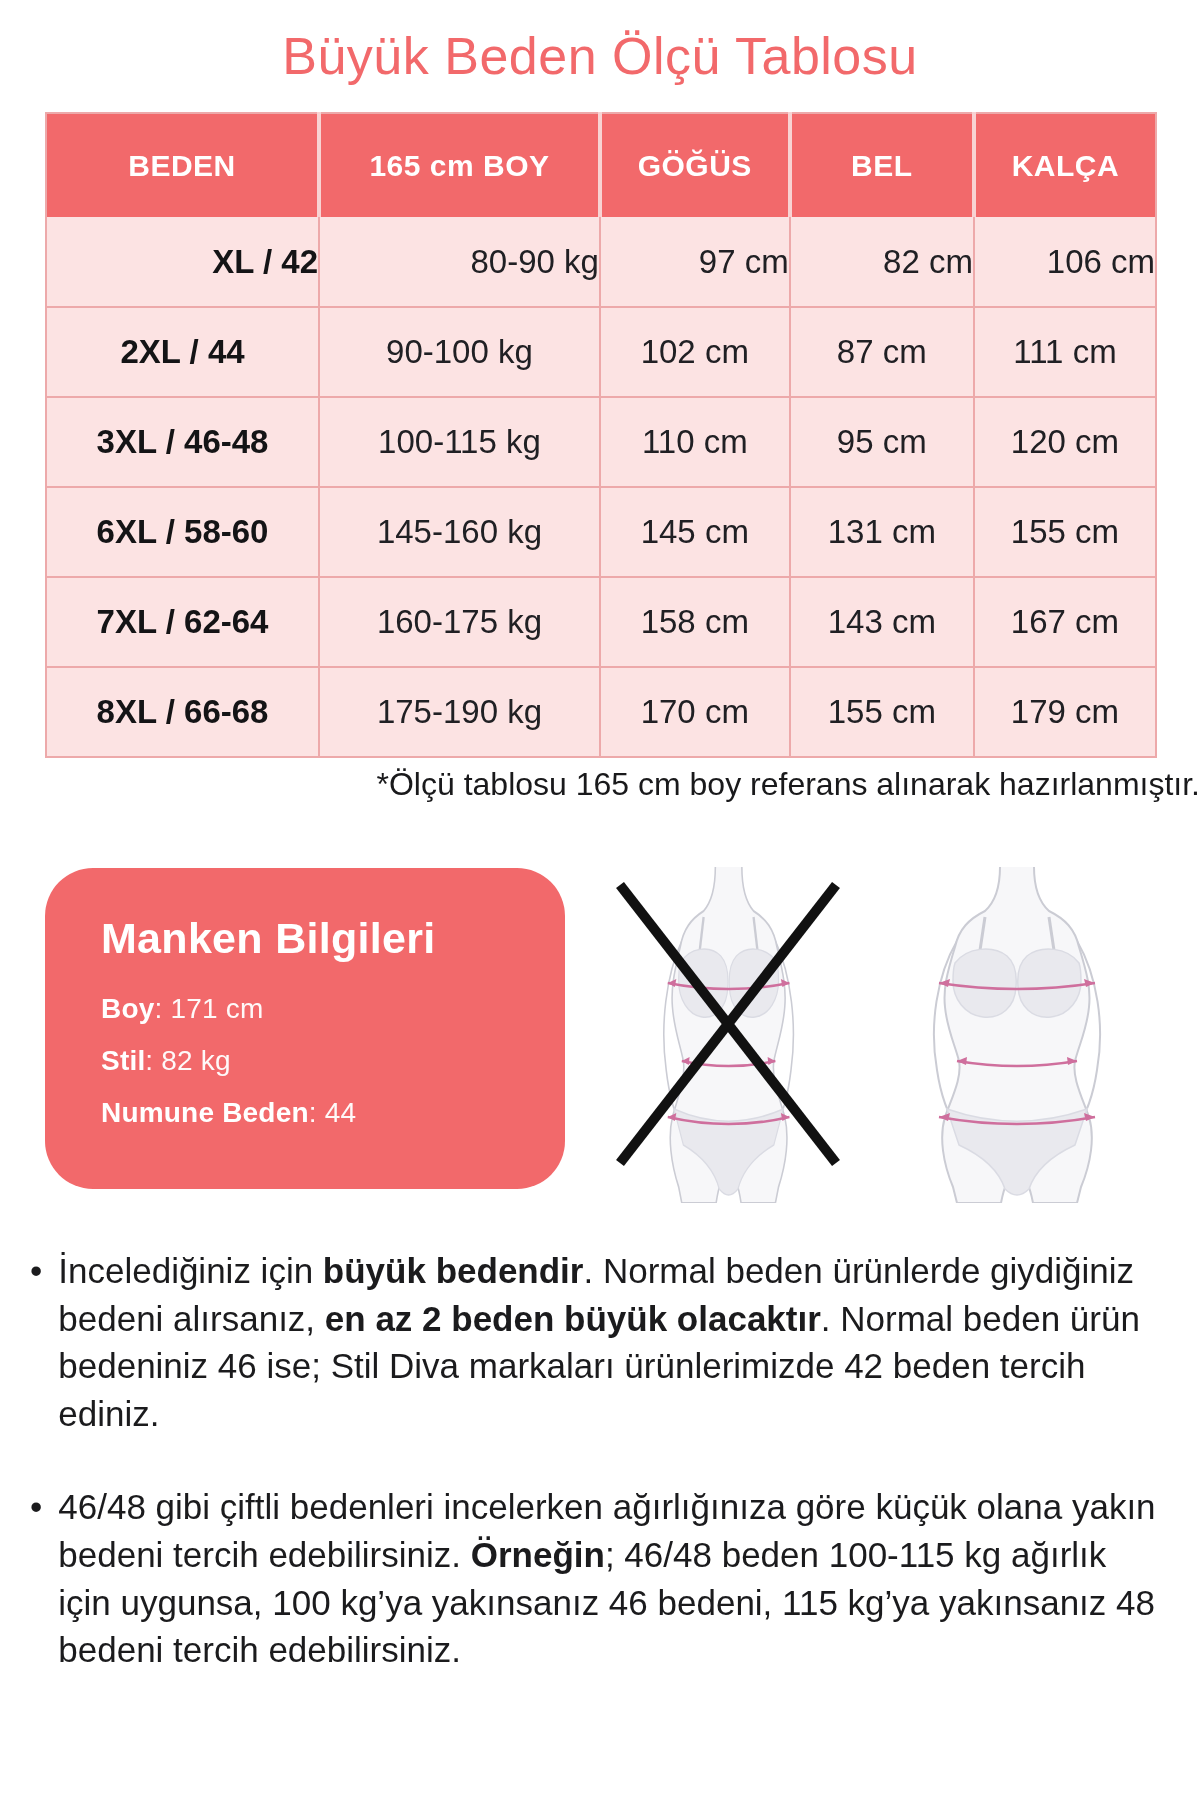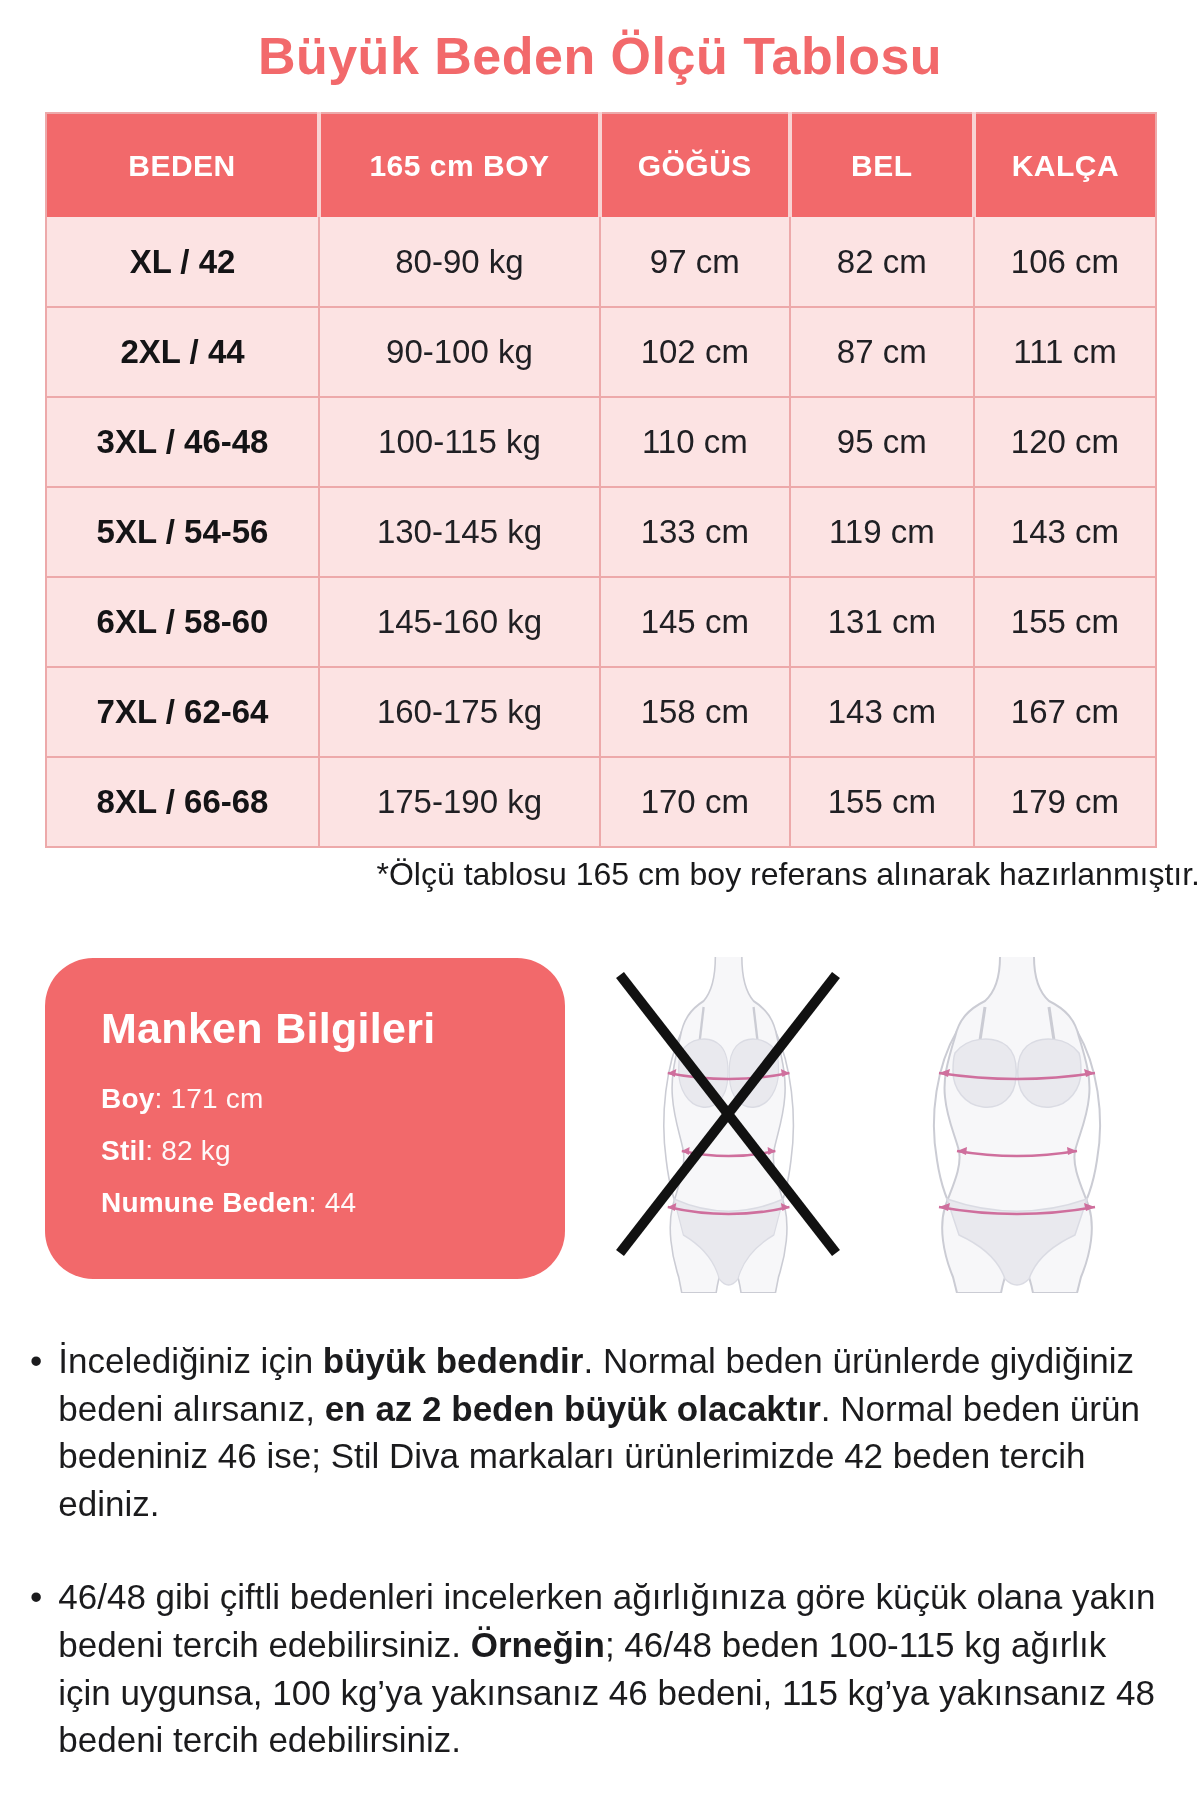--- a/index.html
+++ b/index.html
@@ -20,21 +20,21 @@
     width:1200px;height:1800px;overflow:hidden;
     font-family:"Liberation Sans","DejaVu Sans",sans-serif;
     color:var(--ink);
   }
   .page{width:1200px;height:1800px;position:relative;background:#fff;}
 
   .page-title{
     margin-top:26px;
     text-align:center;
     font-size:52px;
-    font-weight:700;
+    font-weight:400;
     color:var(--accent);
     letter-spacing:0.5px;
   }
 
   .table-wrap{margin:26px 43px 0 45px;}
   table.size-table{
     width:100%;
     border-collapse:collapse;
     table-layout:fixed;
     border:2px solid var(--cellborder);
@@ -53,21 +53,21 @@
   table.size-table td{
     background:var(--rowbg);
     height:90px;
     text-align:center;
     vertical-align:middle;
     font-size:33px;
     color:#202024;
     border:2px solid var(--cellborder);
     border-top:none;
   }
-  table.size-table tbody tr:first-child td{border-top:none;}
+  table.size-table tbody tr:first-child td{border-top:none;text-align:right;}
   table.size-table td:first-child{
     font-weight:700;
     color:#141416;
   }
 
   .footnote{
     margin-top:8px;
     text-align:right;
     font-size:32px;
     color:#19191b;
@@ -168,27 +168,20 @@
             <td>102 cm</td>
             <td>87 cm</td>
             <td>111 cm</td>
           </tr>
           <tr>
             <td>3XL / 46-48</td>
             <td>100-115 kg</td>
             <td>110 cm</td>
             <td>95 cm</td>
             <td>120 cm</td>
-          </tr>
-          <tr>
-            <td>5XL / 54-56</td>
-            <td>130-145 kg</td>
-            <td>133 cm</td>
-            <td>119 cm</td>
-            <td>143 cm</td>
           </tr>
           <tr>
             <td>6XL / 58-60</td>
             <td>145-160 kg</td>
             <td>145 cm</td>
             <td>131 cm</td>
             <td>155 cm</td>
           </tr>
           <tr>
             <td>7XL / 62-64</td>

